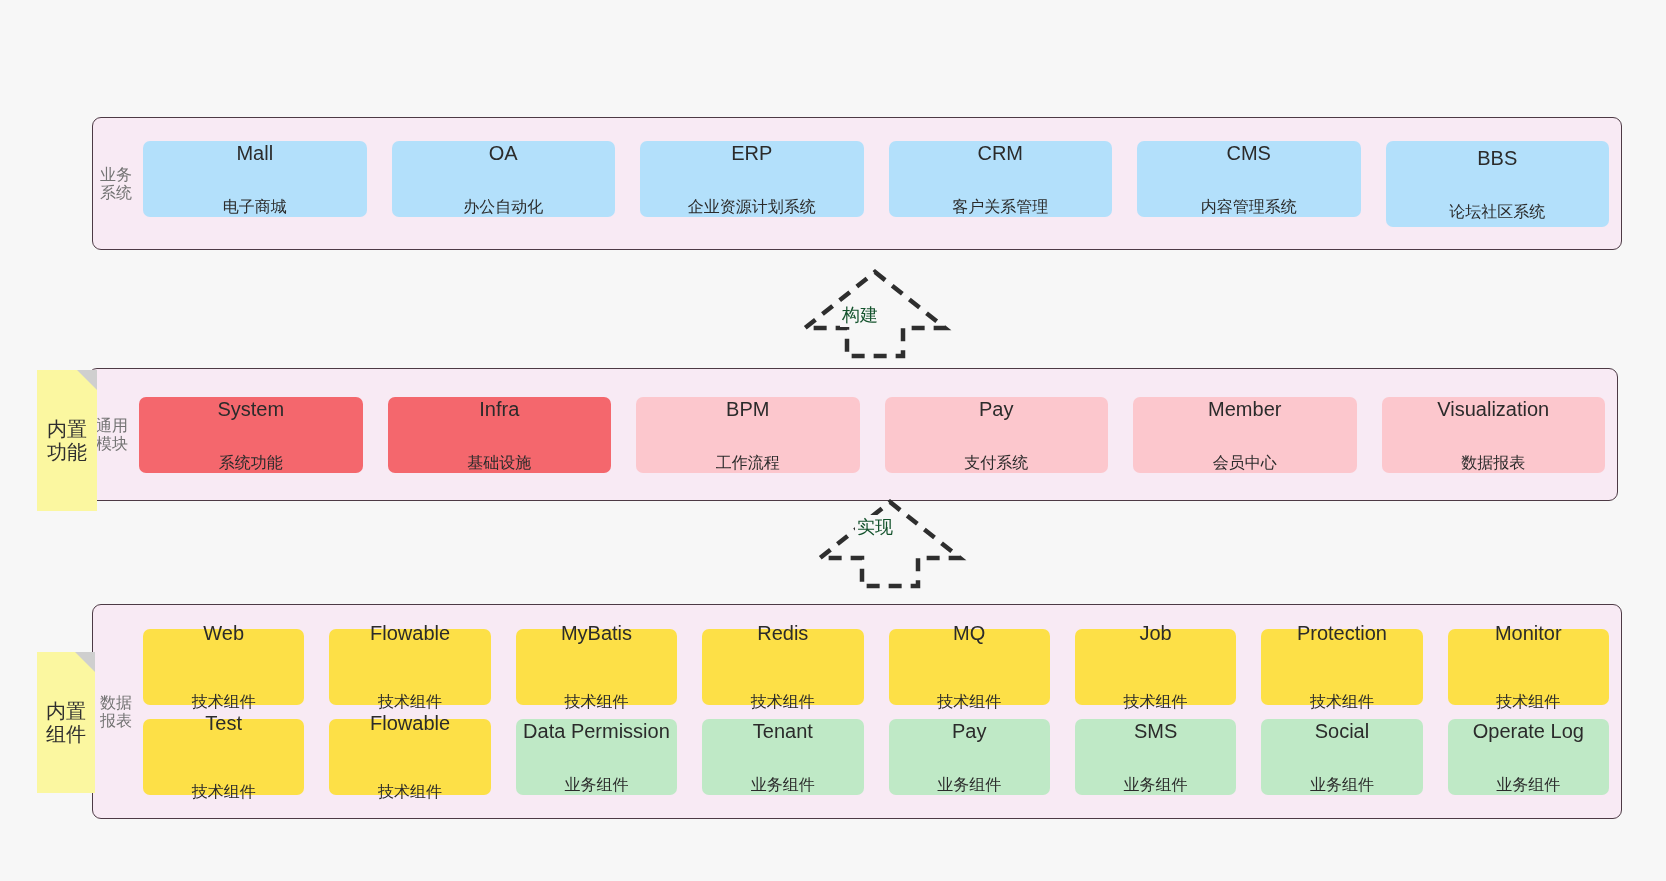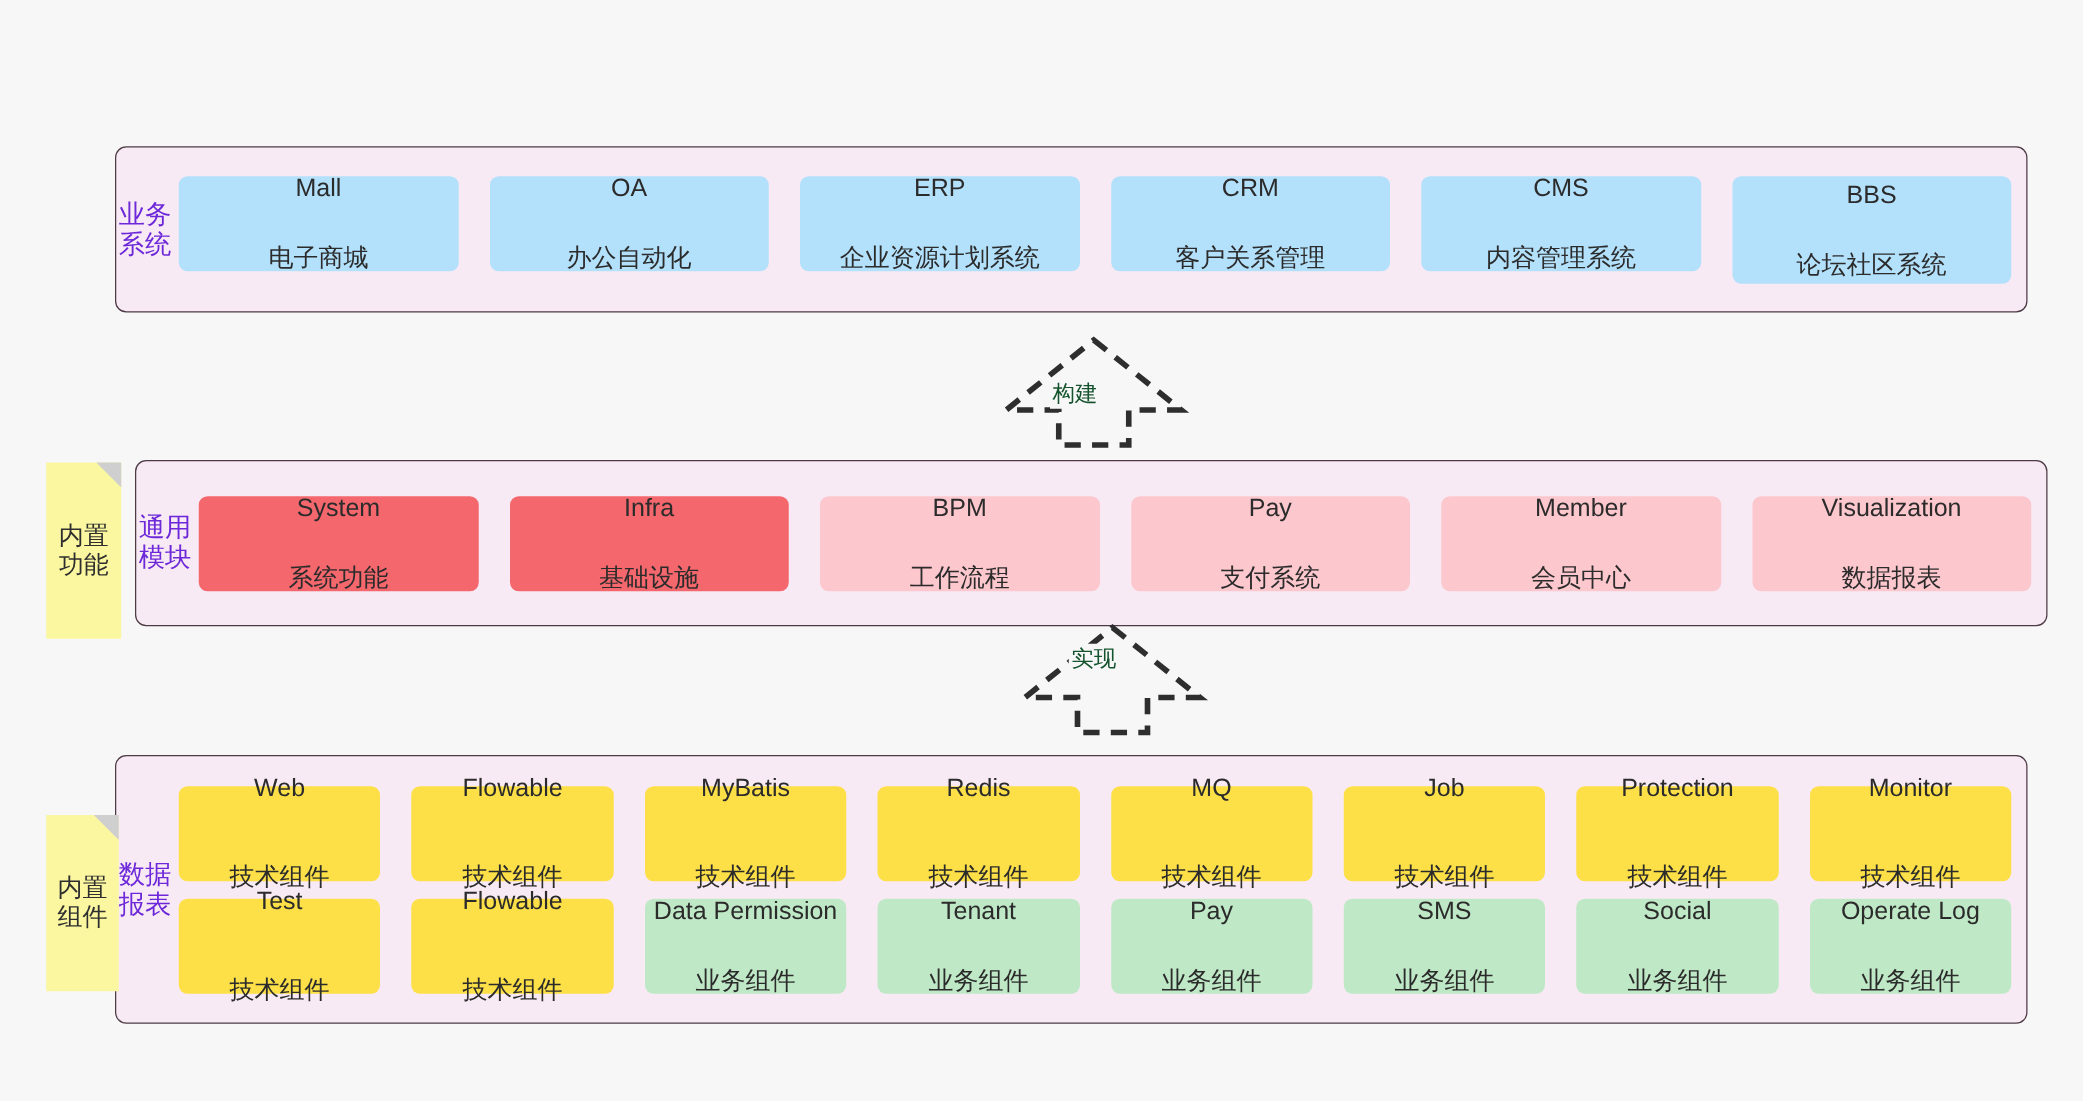--- a/index.html
+++ b/index.html
@@ -20,23 +20,23 @@
     position: absolute;
     background: #f8eaf4;
     border: 1.6px solid #4d3a45;
     border-radius: 9px;
     display: flex;
     align-items: center;
   }
   .layer-title {
     width: 46px;
     flex: 0 0 46px;
-    font-size: 21px;
+    font-size: 16px;
     line-height: 1.12;
-    color: #6d28d9;
+    color: #737373;
     text-align: center;
     letter-spacing: 0;
     word-break: break-all;
     padding: 0 2px;
   }
   .layer-body {
     flex: 1 1 auto;
     display: flex;
     flex-direction: column;
     gap: 14px;
@@ -56,21 +56,21 @@
     display: flex;
     flex-direction: column;
     align-items: center;
     justify-content: center;
     text-align: right;
     color: #2b2b2b;
     padding: 4px 5px;
     line-height: 1.2;
   }
   .card .t1 { font-size: 20px; }
-  .card .t2 { font-size: 20px; margin-top: 32px; }
+  .card .t2 { font-size: 16px; margin-top: 32px; }
 
   
   .c-blue       { background: #b3e0fb; }
   .c-red        { background: #f4676d; }
   .c-pink       { background: #fcc7cd; }
   .c-green      { background: #fde047; gap: 15px; }
   .c-greenlight { background: #bfe9c6; }
 
   
   .note {
@@ -144,21 +144,21 @@
     </div>
   </div>
 
   <div class="conn" style="left:800px; top:268px; width:150px; height:90px;">
     <svg width="150" height="90" viewBox="0 0 150 90">
       <path d="M 75 4 L 145 60 L 103 60 L 103 88 L 47 88 L 47 60 L 5 60 Z" fill="none" stroke="#2e2e2e" stroke-width="4.5" stroke-dasharray="13 9" stroke-linejoin="miter"></path>
     </svg>
     <div class="conn-label" style="left:40px; top:35px;">构建</div>
   </div>
 
-  <div class="layer" id="layer-common" style="left:108px; top:368px; width:1530px; height:133px;">
+  <div class="layer" id="layer-common" style="left:88px; top:368px; width:1530px; height:133px;">
     <div class="layer-title">通用模块</div>
     <div class="layer-body">
       <div class="row">
         <div class="card c-red" style="height:76px">
           <div class="t1">System</div>
           <div class="t2">系统功能</div>
         </div>
         <div class="card c-red" style="height:76px">
           <div class="t1">Infra</div>
           <div class="t2">基础设施</div>

